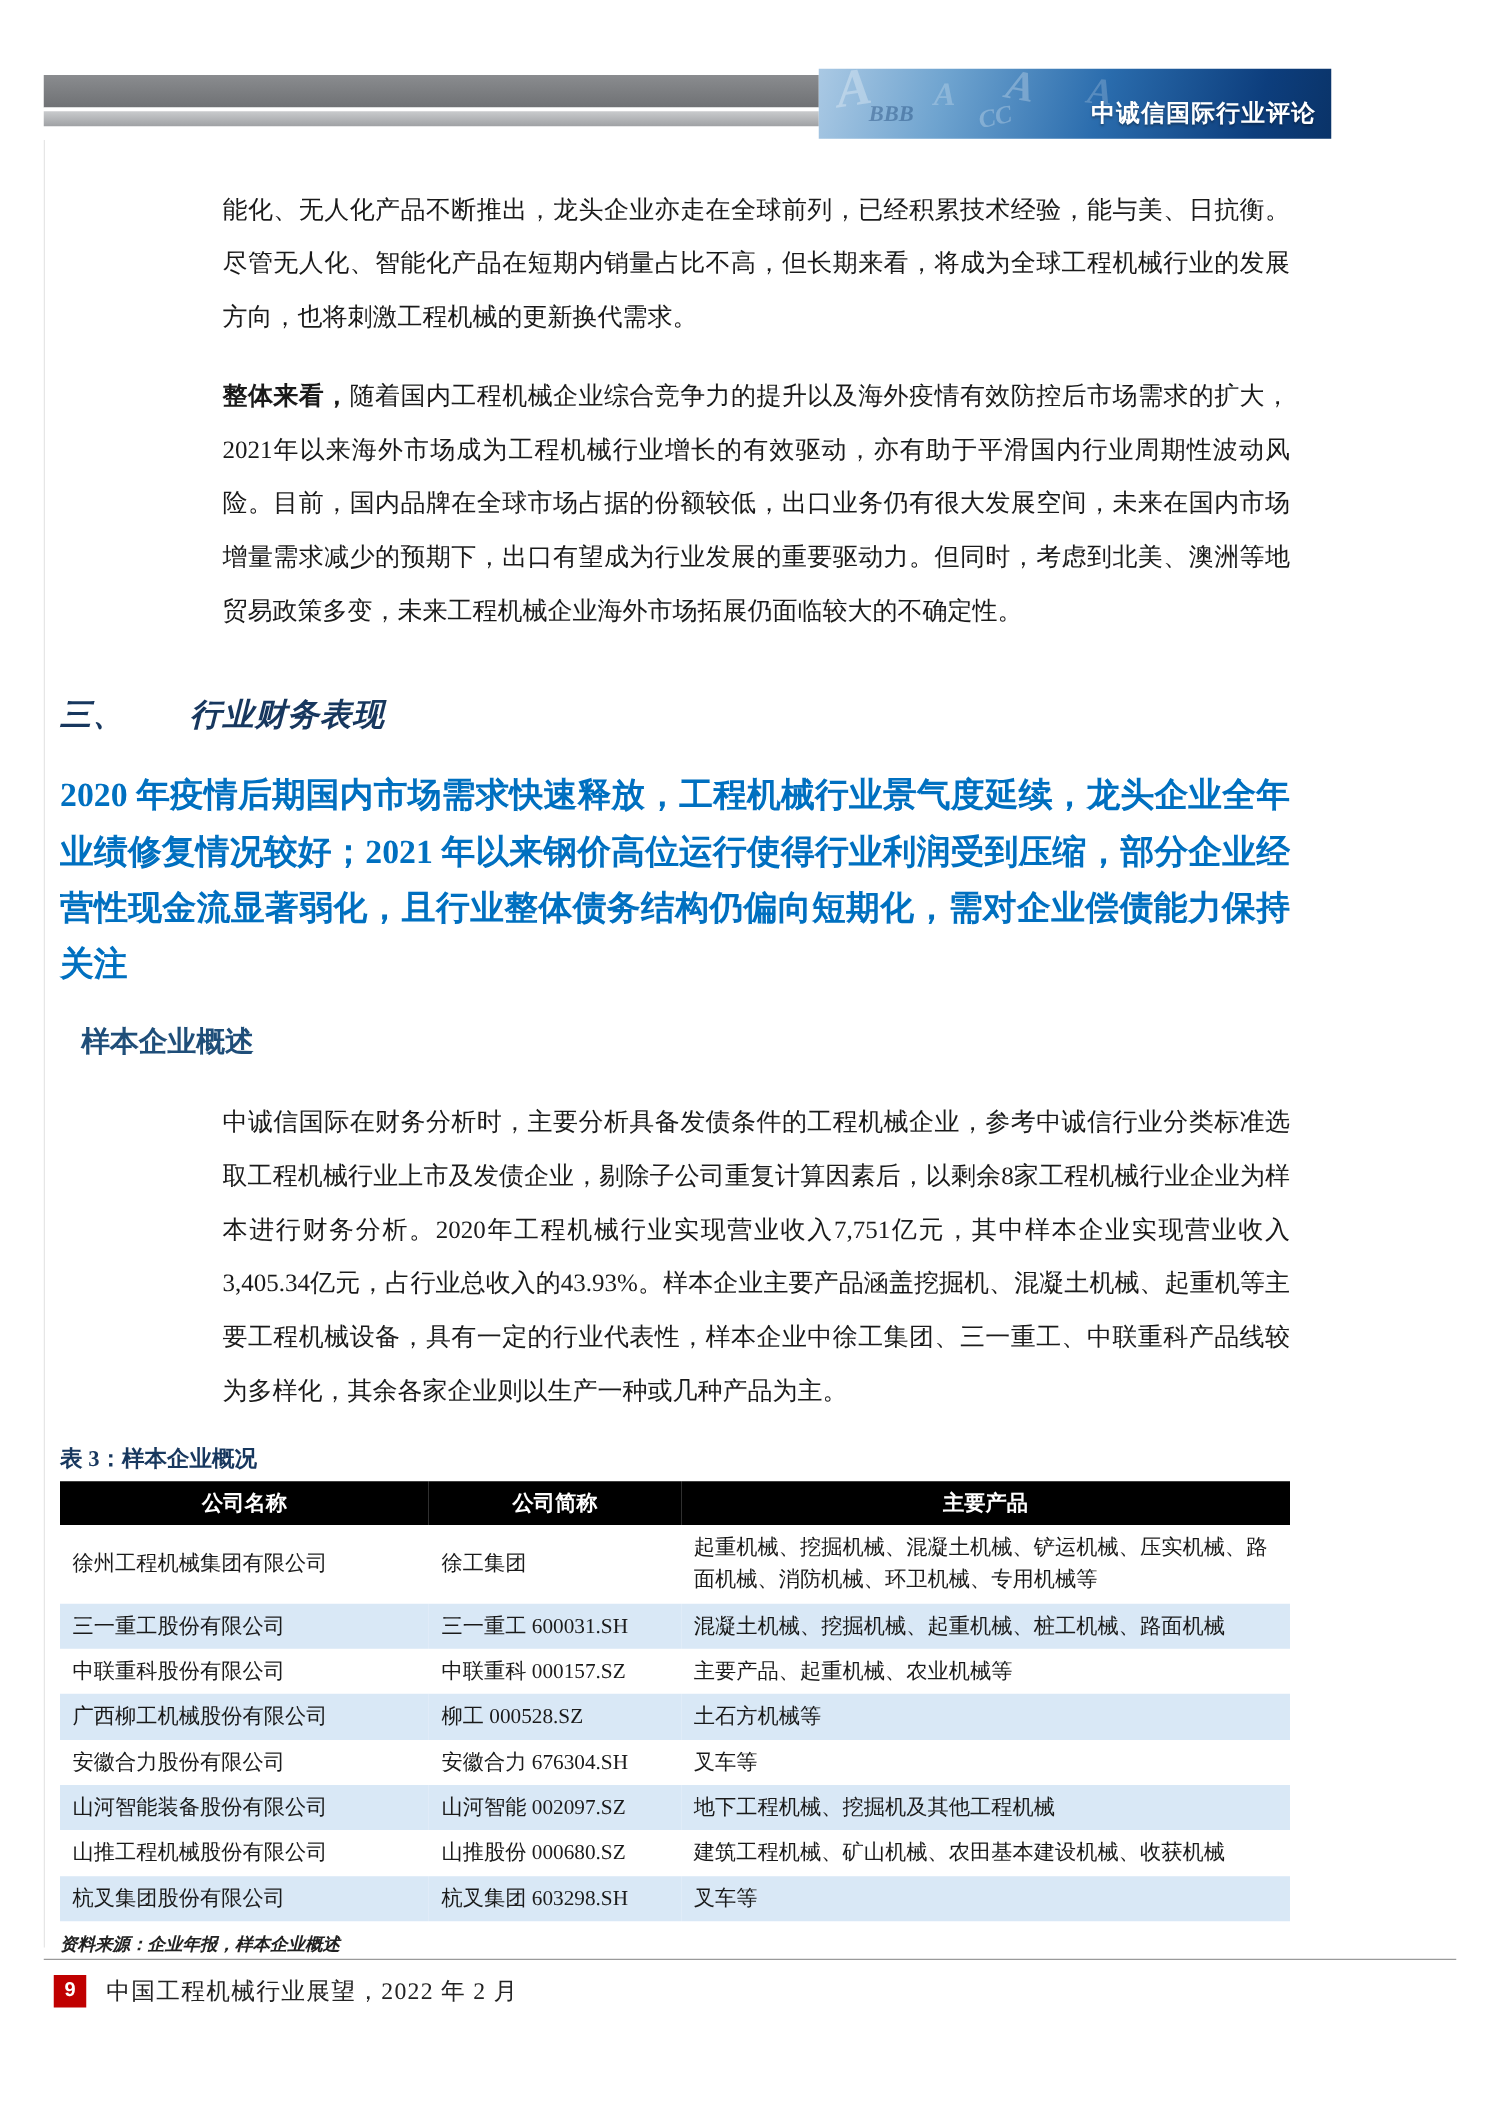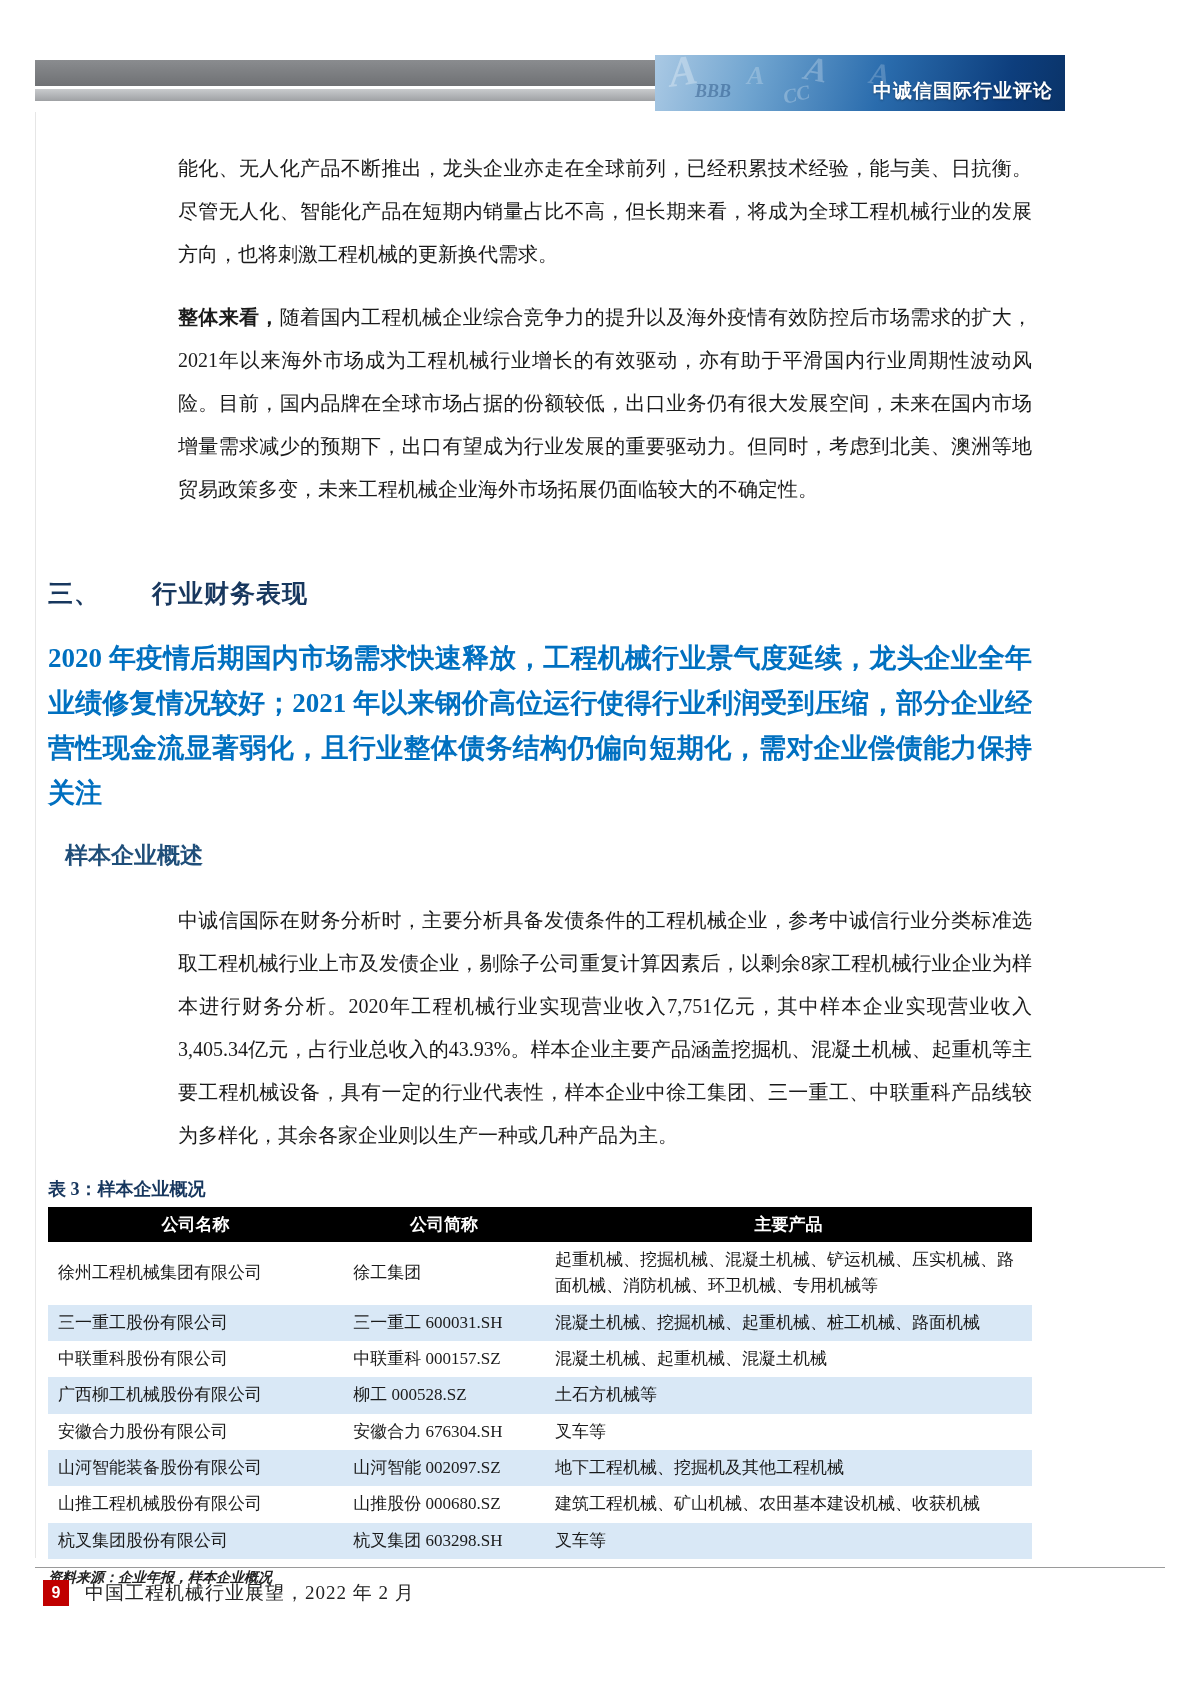--- a/index.html
+++ b/index.html
@@ -31,21 +31,21 @@
   .wm5 { left:128px; top:28px;  font-size:20px; transform:rotate(-12deg); color:rgba(255,255,255,0.25); }
   .wm6 { left:215px; top:2px;   font-size:30px; transform:rotate(6deg);  color:rgba(255,255,255,0.20); }
 
   
   .left-rule { position:absolute; left:35px; top:112px; bottom:140px; width:1px; background:#e6e6e6; }
 
   
   .content { position:relative; padding:147px 168px 0 48px; }
   p.body { font-size:20px; line-height:43px; text-align:justify; margin:0 0 20px 130px; }
   p.body strong { font-weight:bold; }
-  .section-heading { font-size:25px; font-weight:bold; color:#17375E; margin:66px 0 26px 0; letter-spacing:1px; }
+  .section-heading { font-size:25px; font-weight:bold; color:#17375E; margin:44px 0 26px 0; letter-spacing:1px;font-style:italic; }
   .highlight { font-size:27px; font-weight:bold; color:#0070C0; line-height:45px; text-align:justify; margin:0 0 20px 0; }
   .subheading { font-size:23px; font-weight:bold; color:#1F4E79; margin:24px 0 28px 17px; }
 
   
   .table-caption { font-weight:bold; font-size:18px; color:#17375E; margin:0 0 6px 0; }
   table.sample { width:100%; border-collapse:collapse; font-size:17px; }
   table.sample thead th {
     background:#000000; color:#ffffff; padding:6px 8px; font-weight:bold; text-align:center;
   }
   table.sample td { padding:5px 10px; line-height:1.55; vertical-align:middle; color:#1a1a1a; }
@@ -123,21 +123,21 @@
           <td>起重机械、挖掘机械、混凝土机械、铲运机械、压实机械、路面机械、消防机械、环卫机械、专用机械等</td>
         </tr>
         <tr>
           <td>三一重工股份有限公司</td>
           <td>三一重工 600031.SH</td>
           <td>混凝土机械、挖掘机械、起重机械、桩工机械、路面机械</td>
         </tr>
         <tr>
           <td>中联重科股份有限公司</td>
           <td>中联重科 000157.SZ</td>
-          <td>混凝土机械、起重机械、混凝土机械</td>
+          <td>主要产品、起重机械、农业机械等</td>
         </tr>
         <tr>
           <td>广西柳工机械股份有限公司</td>
           <td>柳工 000528.SZ</td>
           <td>土石方机械等</td>
         </tr>
         <tr>
           <td>安徽合力股份有限公司</td>
           <td>安徽合力 676304.SH</td>
           <td>叉车等</td>
@@ -153,21 +153,21 @@
           <td>建筑工程机械、矿山机械、农田基本建设机械、收获机械</td>
         </tr>
         <tr>
           <td>杭叉集团股份有限公司</td>
           <td>杭叉集团 603298.SH</td>
           <td>叉车等</td>
         </tr>
       </tbody>
     </table>
 
-    <div class="source-note">资料来源：企业年报，样本企业概况</div>
+    <div class="source-note">资料来源：企业年报，样本企业概述</div>
 
   </main>
 
   <footer class="footer">
     <div class="footer-rule"></div>
     <div class="footer-row">
       <span class="page-badge">9</span>
       <span class="footer-text">中国工程机械行业展望，2022 年 2 月</span>
     </div>
   </footer>

